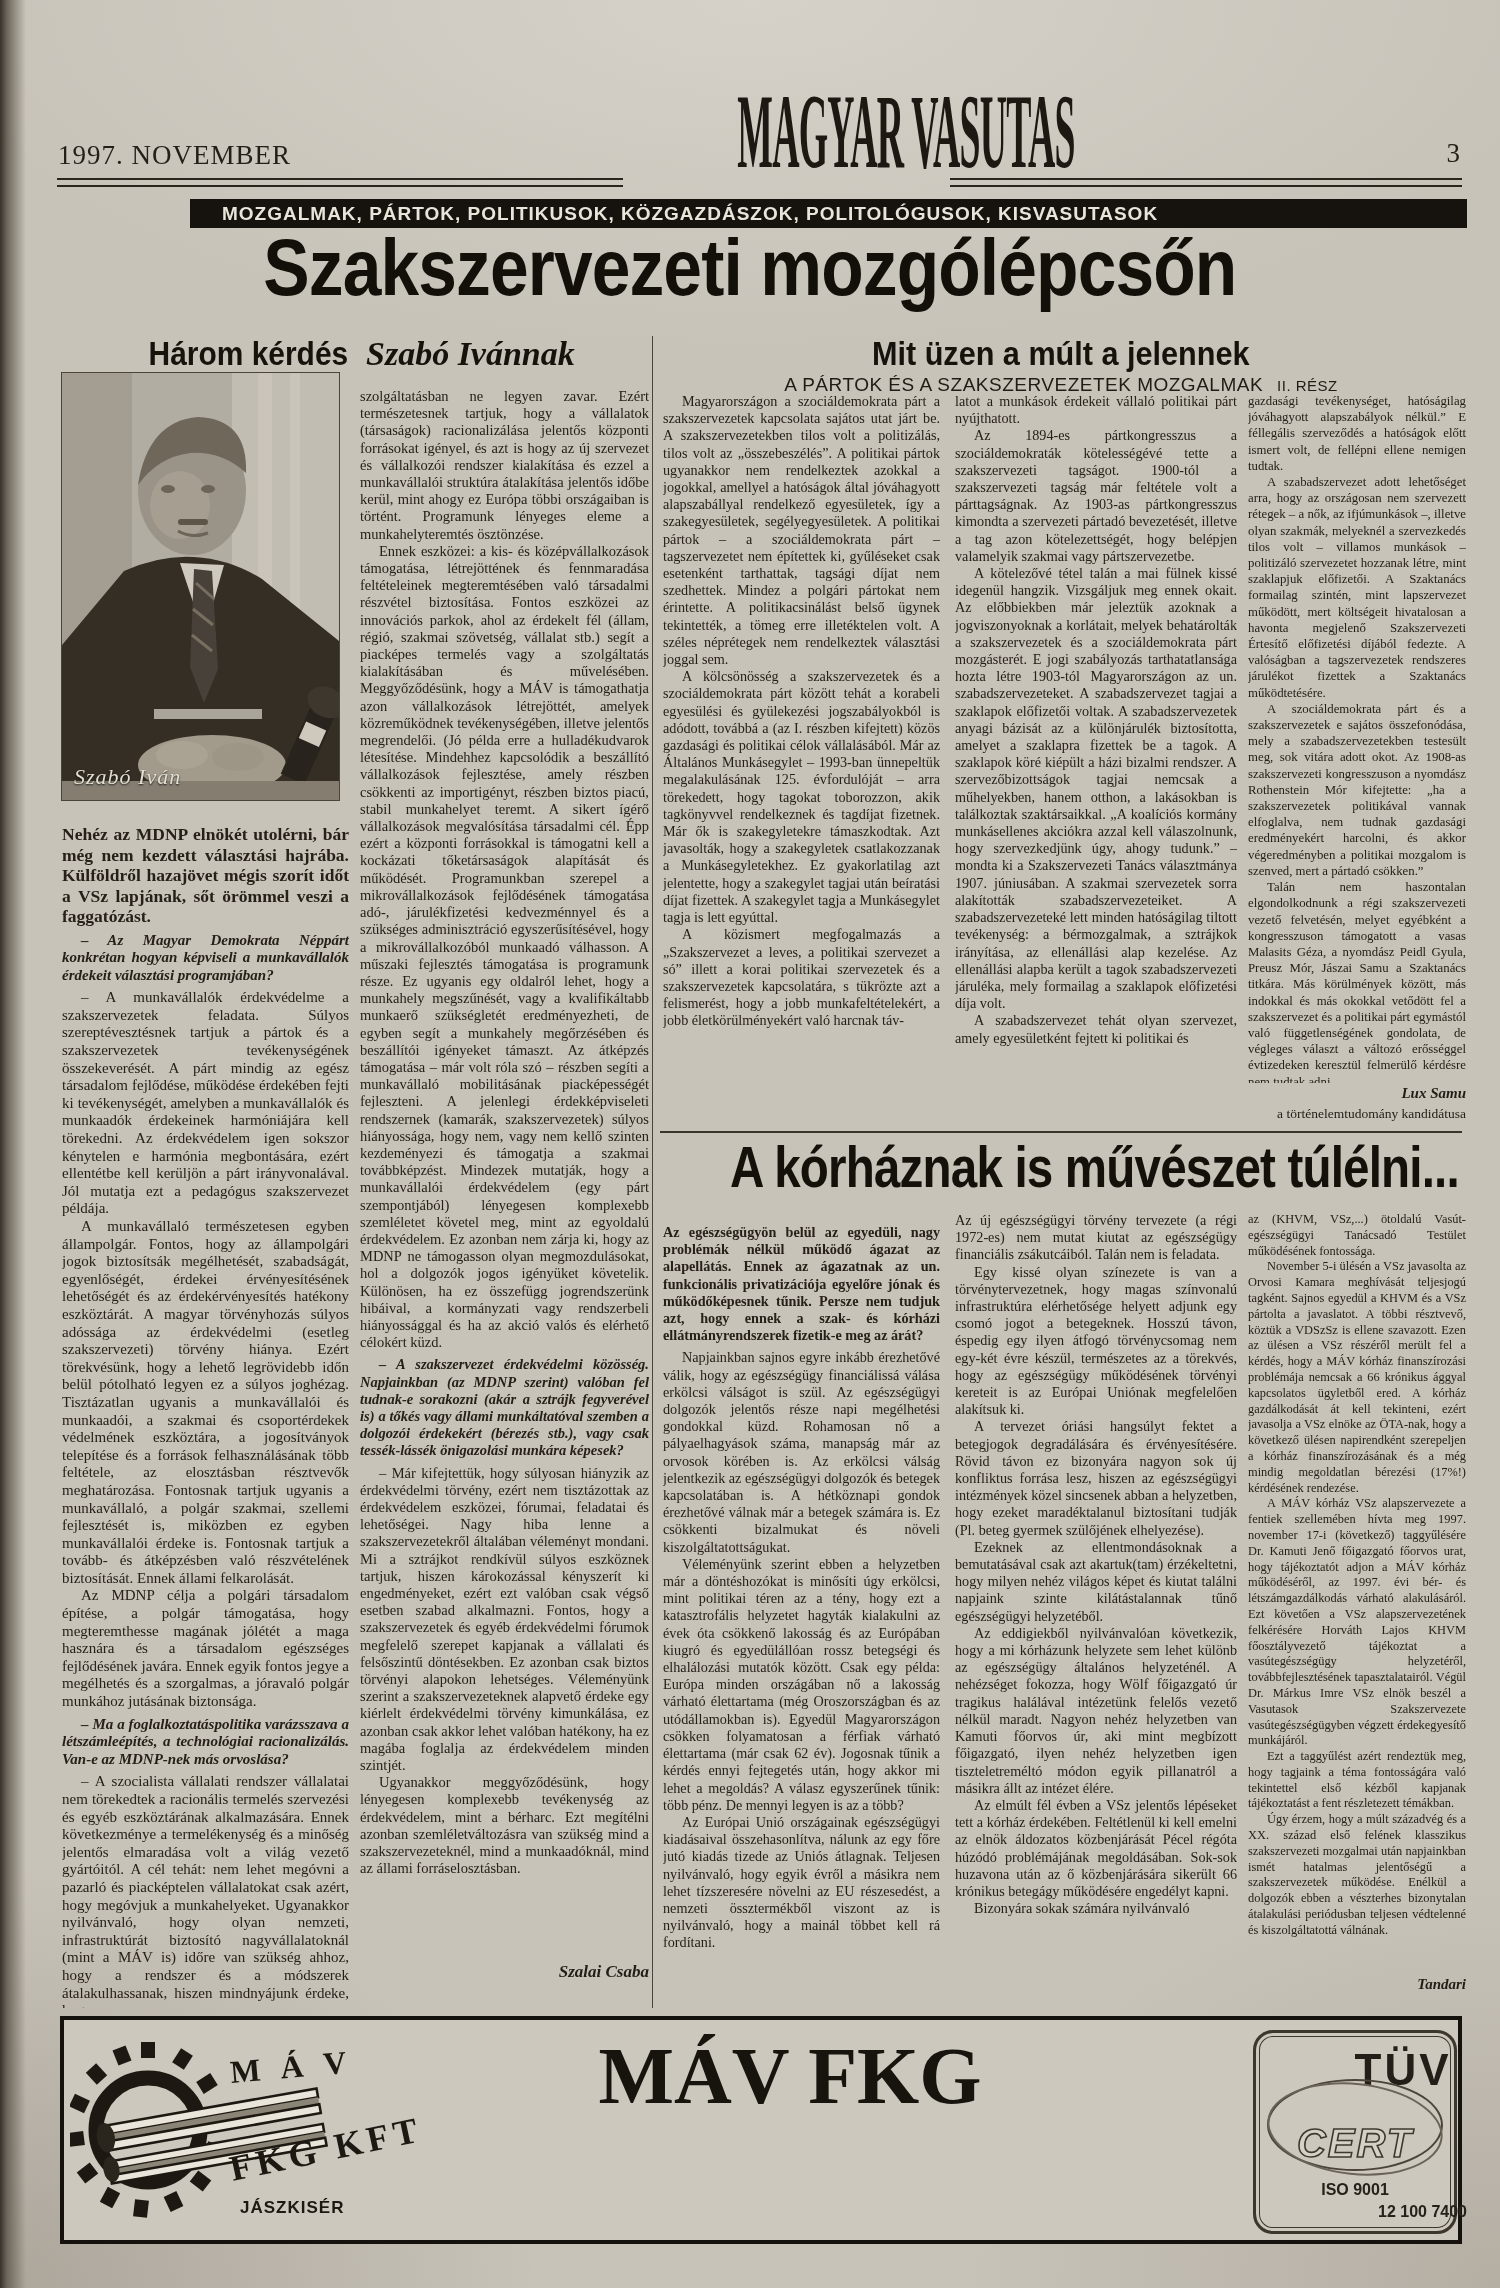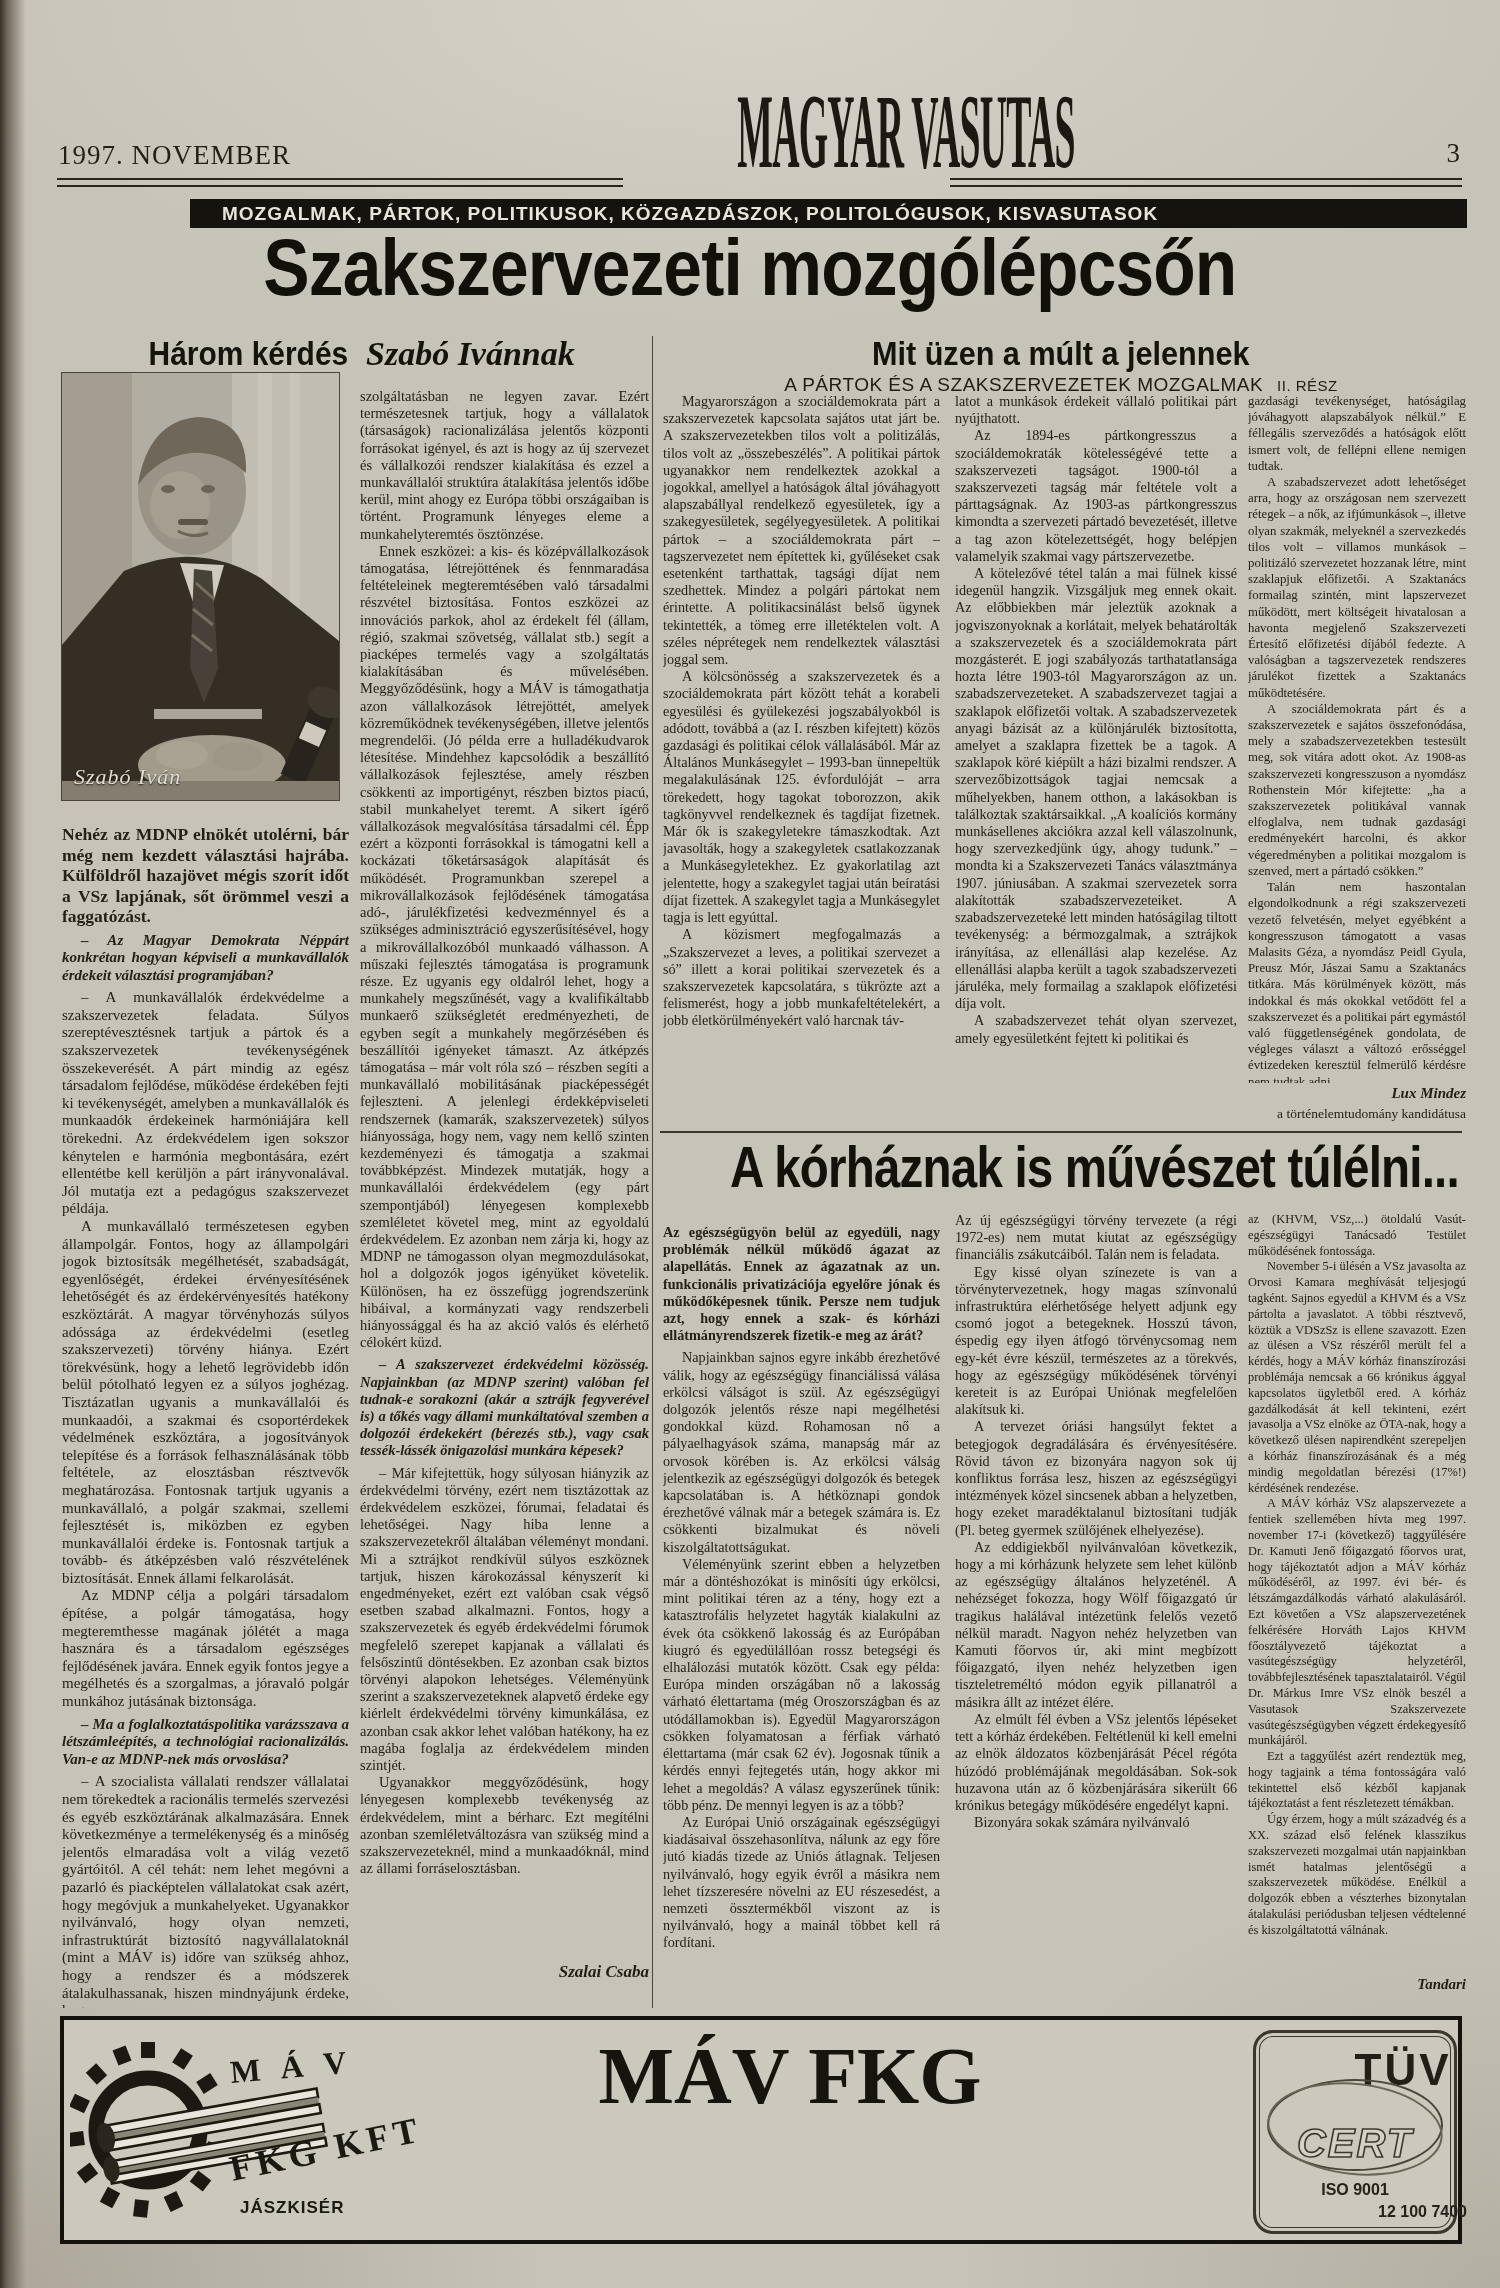--- a/index.html
+++ b/index.html
@@ -188,34 +188,35 @@
       <p class="para s-p">Az 1894-es pártkongresszus a szociáldemokraták kötelességévé tette a szakszervezeti tagságot. 1900-tól a szakszervezeti tagság már feltétele volt a párttagságnak. Az 1903-as pártkongresszus kimondta a szervezeti pártadó bevezetését, illetve a tag azon kötelezettségét, hogy belépjen valamelyik szakmai vagy pártszervezetbe.</p>
       <p class="para s-p">A kötelezővé tétel talán a mai fülnek kissé idegenül hangzik. Vizsgáljuk meg ennek okait. Az előbbiekben már jeleztük azoknak a jogviszonyoknak a korlátait, melyek behatárolták a szakszervezetek és a szociáldemokrata párt mozgásterét. E jogi szabályozás tarthatatlansága hozta létre 1903-tól Magyarországon az un. szabadszervezeteket. A szabadszervezet tagjai a szaklapok előfizetői voltak. A szabadszervezetek anyagi bázisát az a különjárulék biztosította, amelyet a szaklapra fizettek be a tagok. A szaklapok köré kiépült a házi bizalmi rendszer. A szervezőbizottságok tagjai nemcsak a műhelyekben, hanem otthon, a lakásokban is találkoztak szaktársaikkal. „A koalíciós kormány munkásellenes akciókra azzal kell válaszolnunk, hogy szervezkedjünk úgy, ahogy tudunk.” – mondta ki a Szakszervezeti Tanács választmánya 1907. júniusában. A szakmai szervezetek sorra alakították szabadszervezeteiket. A szabadszervezeteké lett minden hatóságilag tiltott tevékenység: a bérmozgalmak, a sztrájkok irányítása, az ellenállási alap kezelése. Az ellenállási alapba került a tagok szabadszervezeti járuléka, mely formailag a szaklapok előfizetési díja volt.</p>
       <p class="para s-p">A szabadszervezet tehát olyan szervezet, amely egyesületként fejtett ki politikai és</p>
     </div>
   <div class="col" id="h-col3">
       <p class="para s-cont">gazdasági tevékenységet, hatóságilag jóváhagyott alapszabályok nélkül.” E féllegális szerveződés a hatóságok előtt ismert volt, de fellépni ellene nemigen tudtak.</p>
       <p class="para s-p">A szabadszervezet adott lehetőséget arra, hogy az országosan nem szervezett rétegek – a nők, az ifjúmunkások –, illetve olyan szakmák, melyeknél a szervezkedés tilos volt – villamos munkások – politizáló szervezetet hozzanak létre, mint szaklapjuk előfizetői. A Szaktanács formailag szintén, mint lapszervezet működött, mert költségeit hivatalosan a havonta megjelenő Szakszervezeti Értesítő előfizetési díjából fedezte. A valóságban a tagszervezetek rendszeres járulékot fizettek a Szaktanács működtetésére.</p>
       <p class="para s-p">A szociáldemokrata párt és a szakszervezetek e sajátos összefonódása, mely a szabadszervezetekben testesült meg, sok vitára adott okot. Az 1908-as szakszervezeti kongresszuson a nyomdász Rothenstein Mór kifejtette: „ha a szakszervezetek politikával vannak elfoglalva, nem tudnak gazdasági eredményekért harcolni, és akkor végeredményben a politikai mozgalom is szenved, mert a pártadó csökken.”</p>
       <p class="para s-p">Talán nem haszontalan elgondolkodnunk a régi szakszervezeti vezető felvetésén, melyet egyébként a kongresszuson támogatott a vasas Malasits Géza, a nyomdász Peidl Gyula, Preusz Mór, Jászai Samu a Szaktanács titkára. Más körülmények között, más indokkal és más okokkal vetődött fel a szakszervezet és a politikai párt egymástól való függetlenségének gondolata, de végleges választ a változó erősséggel évtizedeken keresztül felmerülő kérdésre nem tudtak adni.</p>
     </div>
-  <div class="sig" id="sig-hist">Lux Mindez</div>
+  <div class="sig" id="sig-hist">Lux Samu</div>
   <div id="sig-hist-role">a történelemtudomány kandidátusa</div>
 
   <div class="abs" id="ktitle"><span class="cx">A kórháznak is művészet túlélni...</span></div>
   <div class="col" id="k-col1">
       <p class="para s-lead">Az egészségügyön belül az egyedüli, nagy problémák nélkül működő ágazat az alapellátás. Ennek az ágazatnak az un. funkcionális privatizációja egyelőre jónak és működőképesnek tűnik. Persze nem tudjuk azt, hogy ennek a szak- és kórházi ellátmányrendszerek fizetik-e meg az árát?</p>
       <p class="para s-p">Napjainkban sajnos egyre inkább érezhetővé válik, hogy az egészségügy financiálissá válása erkölcsi válságot is szül. Az egészségügyi dolgozók jelentős része napi megélhetési gondokkal küzd. Rohamosan nő a pályaelhagyások száma, manapság már az orvosok körében is. Az erkölcsi válság jelentkezik az egészségügyi dolgozók és betegek kapcsolatában is. A hétköznapi gondok érezhetővé válnak már a betegek számára is. Ez csökkenti bizalmukat és növeli kiszolgáltatottságukat.</p>
       <p class="para s-p">Véleményünk szerint ebben a helyzetben már a döntéshozókat is minősíti úgy erkölcsi, mint politikai téren az a tény, hogy ezt a katasztrofális helyzetet hagyták kialakulni az évek óta csökkenő lakosság és az Európában kiugró és egyedülállóan rossz betegségi és elhalálozási mutatók között. Csak egy példa: Európa minden országában nő a lakosság várható élettartama (még Oroszországban és az utódállamokban is). Egyedül Magyarországon csökken folyamatosan a férfiak várható élettartama (már csak 62 év). Jogosnak tűnik a kérdés ennyi fejtegetés után, hogy akkor mi lehet a megoldás? A válasz egyszerűnek tűnik: több pénz. De mennyi legyen is az a több?</p>
       <p class="para s-p">Az Európai Unió országainak egészségügyi kiadásaival összehasonlítva, nálunk az egy főre jutó kiadás tizede az Uniós átlagnak. Teljesen nyilvánvaló, hogy egyik évről a másikra nem lehet tízszeresére növelni az EU részesedést, a nemzeti össztermékből viszont az is nyilvánvaló, hogy a mainál többet kell rá fordítani.</p>
     </div>
   <div class="col" id="k-col2">
       <p class="para s-cont">Az új egészségügyi törvény tervezete (a régi 1972-es) nem mutat kiutat az egészségügy financiális zsákutcáiból. Talán nem is feladata.</p>
       <p class="para s-p">Egy kissé olyan színezete is van a törvénytervezetnek, hogy magas színvonalú infrastruktúra elérhetősége helyett adjunk egy csomó jogot a betegeknek. Hosszú távon, éspedig egy ilyen átfogó törvénycsomag nem egy-két évre készül, természetes az a törekvés, hogy az egészségügy működésének törvényi kereteit is az Európai Uniónak megfelelően alakítsuk ki.</p>
       <p class="para s-p">A tervezet óriási hangsúlyt fektet a betegjogok degradálására és érvényesítésére. Rövid távon ez bizonyára nagyon sok új konfliktus forrása lesz, hiszen az egészségügyi intézmények közel sincsenek abban a helyzetben, hogy ezeket maradéktalanul biztosítani tudják (Pl. beteg gyermek szülőjének elhelyezése).</p>
+      <p class="para s-p">Ezeknek az ellentmondásoknak a bemutatásával csak azt akartuk(tam) érzékeltetni, hogy milyen nehéz világos képet és kiutat találni napjaink szinte kilátástalannak tűnő egészségügyi helyzetéből.</p>
       <p class="para s-p">Az eddigiekből nyilvánvalóan következik, hogy a mi kórházunk helyzete sem lehet különb az egészségügy általános helyzeténél. A nehézséget fokozza, hogy Wölf főigazgató úr tragikus halálával intézetünk felelős vezető nélkül maradt. Nagyon nehéz helyzetben van Kamuti főorvos úr, aki mint megbízott főigazgató, ilyen nehéz helyzetben igen tiszteletreméltó módon egyik pillanatról a másikra állt az intézet élére.</p>
       <p class="para s-p">Az elmúlt fél évben a VSz jelentős lépéseket tett a kórház érdekében. Feltétlenül ki kell emelni az elnök áldozatos közbenjárását Pécel régóta húzódó problémájának megoldásában. Sok-sok huzavona után az ő közbenjárására sikerült 66 krónikus betegágy működésére engedélyt kapni.</p>
       <p class="para s-p">Bizonyára sokak számára nyilvánvaló</p>
     </div>
   <div class="col" id="k-col3">
       <p class="para s-cont">az (KHVM, VSz,...) ötoldalú Vasút-egészségügyi Tanácsadó Testület működésének fontossága.</p>
       <p class="para s-p">November 5-i ülésén a VSz javasolta az Orvosi Kamara meghívását teljesjogú tagként. Sajnos egyedül a KHVM és a VSz pártolta a javaslatot. A többi résztvevő, köztük a VDSzSz is ellene szavazott. Ezen az ülésen a VSz részéről merült fel a kérdés, hogy a MÁV kórház finanszírozási problémája nemcsak a 66 krónikus ággyal kapcsolatos ügyletből ered. A kórház gazdálkodását át kell tekinteni, ezért javasolja a VSz elnöke az ÖTA-nak, hogy a következő ülésen napirendként szerepeljen a kórház finanszírozásának és a még mindig megoldatlan bérezési (17%!) kérdésének rendezése.</p>
       <p class="para s-p">A MÁV kórház VSz alapszervezete a fentiek szellemében hívta meg 1997. november 17-i (következő) taggyűlésére Dr. Kamuti Jenő főigazgató főorvos urat, hogy tájékoztatót adjon a MÁV kórház működéséről, az 1997. évi bér- és létszámgazdálkodás várható alakulásáról. Ezt követően a VSz alapszervezetének felkérésére Horváth Lajos KHVM főosztályvezető tájékoztat a vasútegészségügy helyzetéről, továbbfejlesztésének tapasztalatairól. Végül Dr. Márkus Imre VSz elnök beszél a Vasutasok Szakszervezete vasútegészségügyben végzett érdekegyesítő munkájáról.</p>
       <p class="para s-p">Ezt a taggyűlést azért rendeztük meg, hogy tagjaink a téma fontosságára való tekintettel első kézből kapjanak tájékoztatást a fent részletezett témákban.</p>
       <p class="para s-p">Úgy érzem, hogy a múlt századvég és a XX. század első felének klasszikus szakszervezeti mozgalmai után napjainkban ismét hatalmas jelentőségű a szakszervezetek működése. Enélkül a dolgozók ebben a vészterhes bizonytalan átalakulási periódusban teljesen védtelenné és kiszolgáltatottá válnának.</p>

